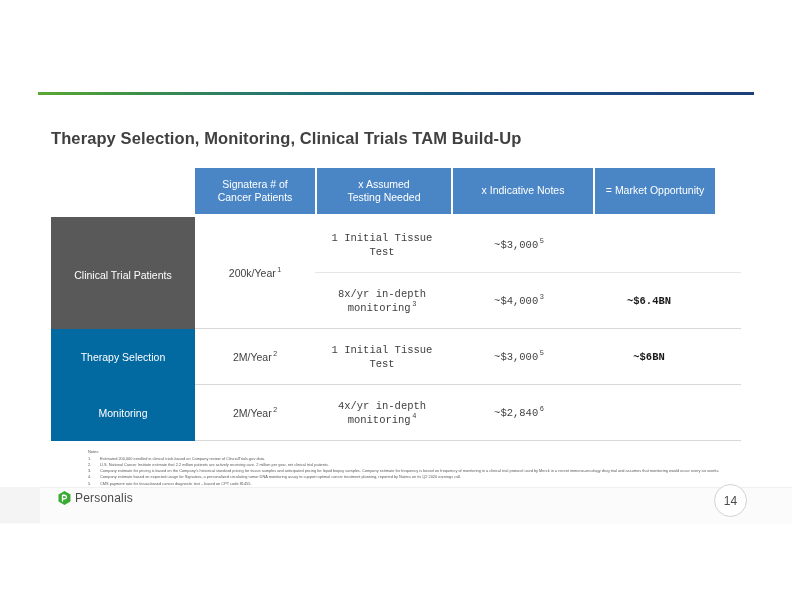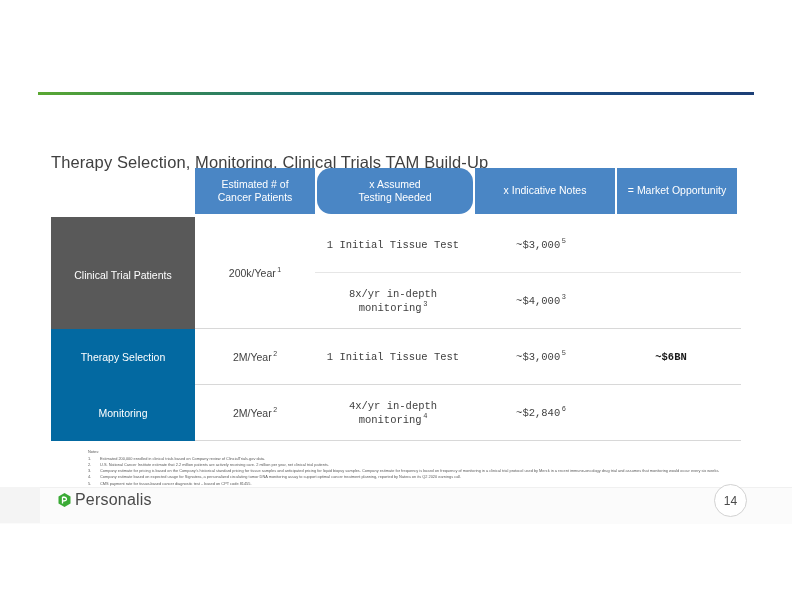--- a/index.html
+++ b/index.html
@@ -23,37 +23,37 @@
     top: 92px;
     width: 716px;
     height: 3px;
     background: linear-gradient(to right, #5aa832 0%, #3c8f4a 14%, #1f6f7a 38%, #1b4f86 66%, #1c3f76 100%);
   }
 
   
   .slide-title {
     position: absolute;
     left: 51px;
-    top: 153px;
+    top: 129px;
     font-size: 16.5px;
-    font-weight: 400;
+    font-weight: 700;
     color: #404040;
     letter-spacing: 0.1px;
     white-space: nowrap;
   }
 
   
   .tbl {
     position: absolute;
     left: 51px;
     top: 168px;
     width: 690px;
   }
   .col-pat     { width: 120px; }
-  .col-test    { width: 156px; border-radius: 14px; }
+  .col-test    { width: 134px; }
   .col-price   { width: 140px; }
   .col-opp     { width: 120px; }
 
   
   .hdr-row {
     display: flex;
     align-items: stretch;
     height: 46px;
   }
   .hdr-spacer { width: 144px; }
@@ -184,21 +184,21 @@
   .logo {
     position: absolute;
     left: 58px;
     top: 491px;
     display: flex;
     align-items: center;
     gap: 4px;
   }
   .logo-mark { width: 13px; height: 14px; }
   .logo-text {
-    font-size: 16px;
+    font-size: 12px;
     color: #4a4a4a;
     letter-spacing: 0.2px;
   }
 
   .page-circle {
     position: absolute;
     left: 714px;
     top: 484px;
     width: 31px;
     height: 31px;
@@ -218,21 +218,21 @@
 <div class="top-rule"></div>
 
 <div class="slide-title">Therapy Selection, Monitoring, Clinical Trials TAM Build-Up</div>
 
 <div class="tbl">
 
   <div class="hdr-row">
     <div class="hdr-spacer"></div>
     <div class="hdr-cell col-pat">
       <span>
-        <span>Estimated # of</span><br>
+        <span>Signatera # of</span><br>
         <span>Cancer Patients</span>
       </span>
     </div>
     <div class="hdr-cell col-test">
       <span>
         <span>x Assumed</span><br>
         <span>Testing Needed</span>
       </span>
     </div>
     <div class="hdr-cell col-price">x Indicative Notes</div>
@@ -265,20 +265,21 @@
               <span>
                 <span>8x/yr in-depth</span><br>
                 <span>monitoring</span><sup>3</sup>
               </span>
             </div>
             <div class="cell col-price">
               <span>
                 <span>~$4,000</span><sup>3</sup>
               </span>
             </div>
+            <div class="cell col-opp bold">~$6.4BN</div>
           </div>
 
         </div>
       </div>
     </div>
 
     <div class="drow row23">
       <div class="rowlabel navy">Therapy Selection</div>
       <div class="rowbody">
         <div class="patients-cell">

